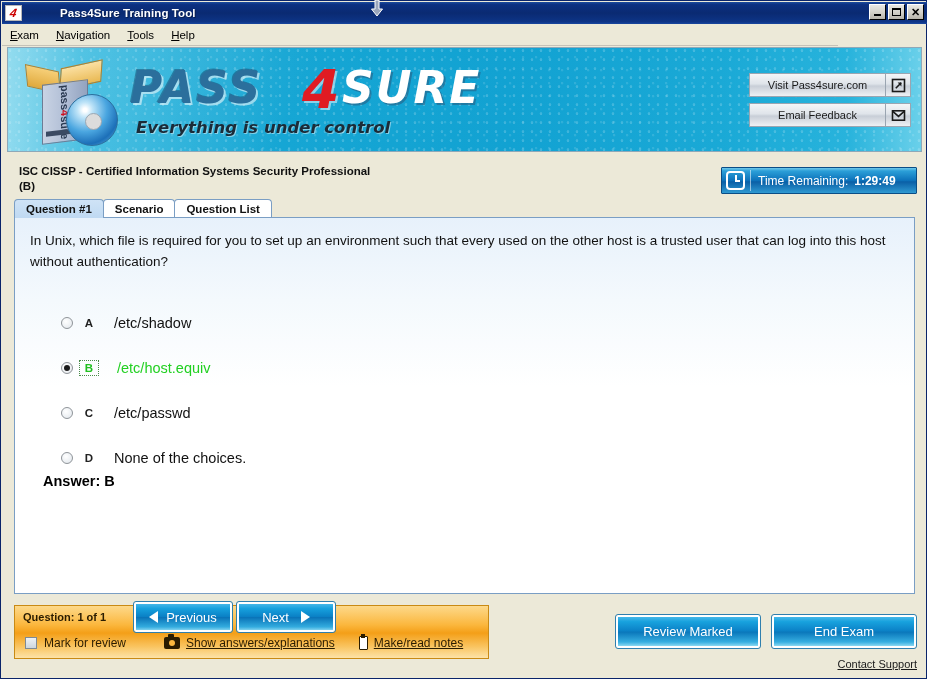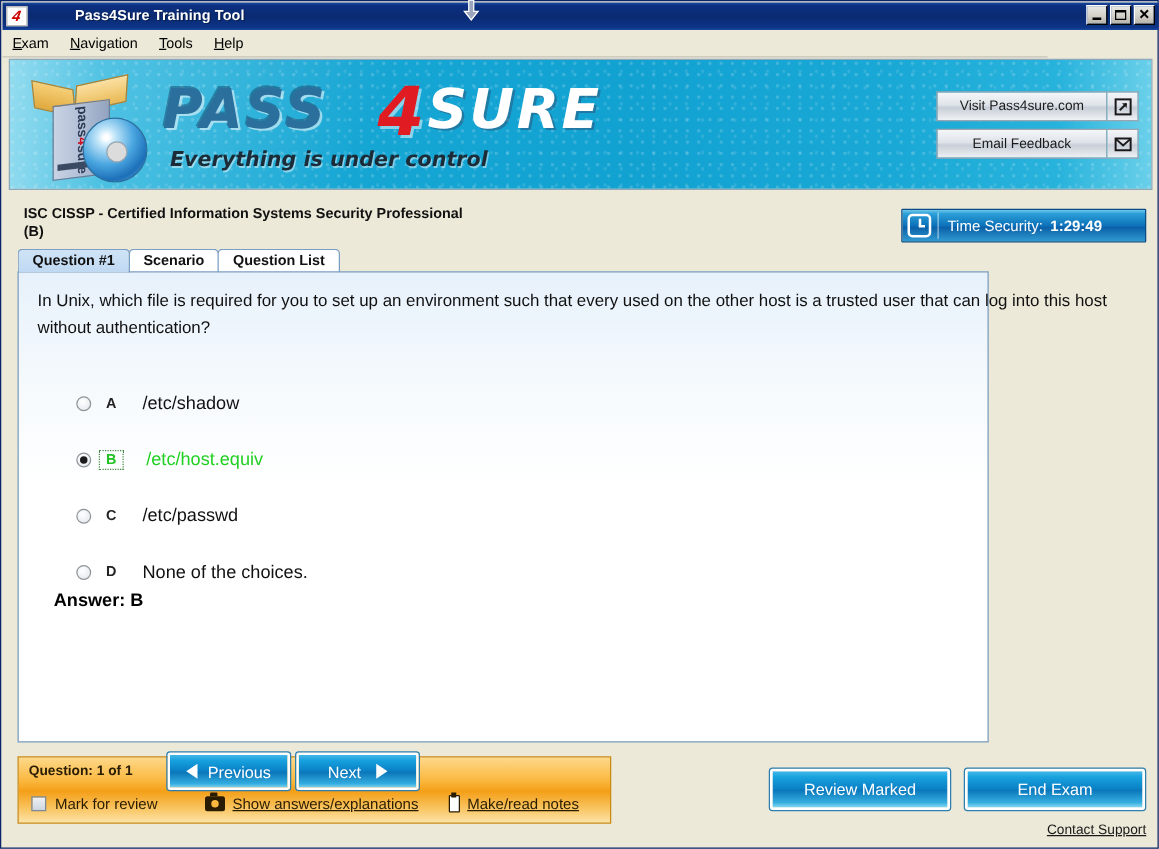--- a/index.html
+++ b/index.html
@@ -235,21 +235,21 @@
     white-space:nowrap;
   }
   .tab.active {
     background: linear-gradient(to bottom,#cfe3f6 0%, #bfd9f2 100%);
     position:relative; z-index:3;
   }
 
   
   #qpanel {
     position:absolute; left:13px; top:216px;
-    width:777px; height:377px;
+    width:901px; height:377px;
     background: linear-gradient(to bottom,#e7f1fb 0%, #f4f9fd 22%, #ffffff 45%, #ffffff 100%);
     border:1px solid #7a9ec4; box-sizing:border-box;
   }
   #qtext {
     position:absolute; left:15px; top:12px; width:866px;
     font-size:13.5px; color:#111; line-height:21px;
   }
   #choices { position:absolute; left:46px; top:82px; width:800px; }
   .choice { height:45px; display:flex; align-items:center; }
   .radio {
@@ -441,21 +441,21 @@
   </div>
 
   <div id="exam-title">
     <div>ISC CISSP - Certified Information Systems Security Professional</div>
     <div class="sub">(B)</div>
   </div>
 
   <div id="timer">
     <div class="clock"></div>
     <div class="sep"></div>
-    <div class="lbl">Time Security:</div>
+    <div class="lbl">Time Remaining:</div>
     <div class="val">1:29:49</div>
   </div>
 
   <div id="tabs">
     <div class="tab active">Question #1</div>
     <div class="tab">Scenario</div>
     <div class="tab">Question List</div>
   </div>
 
   <div id="qpanel">

